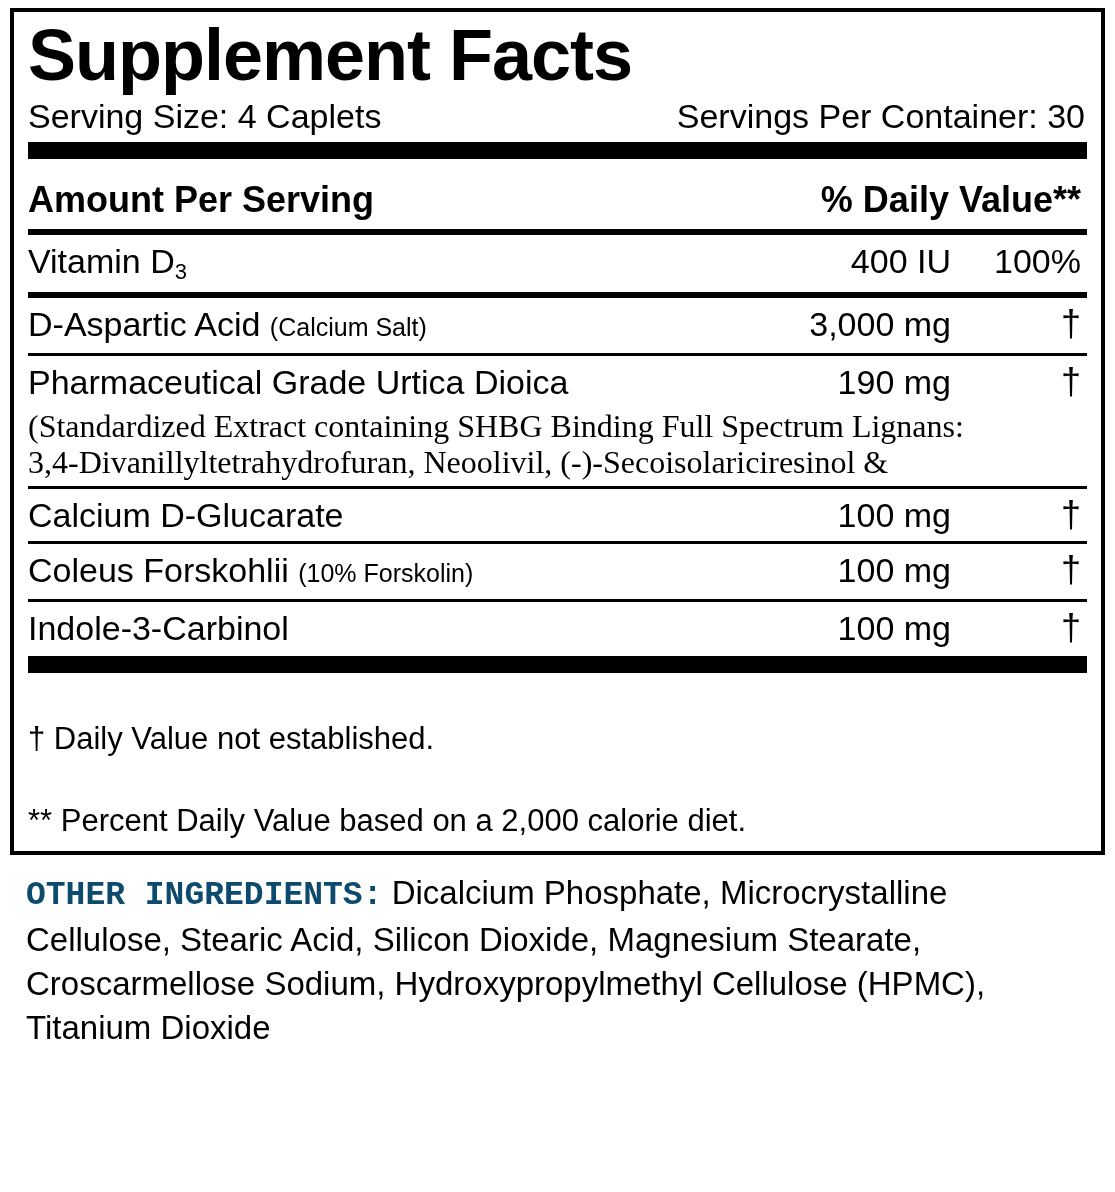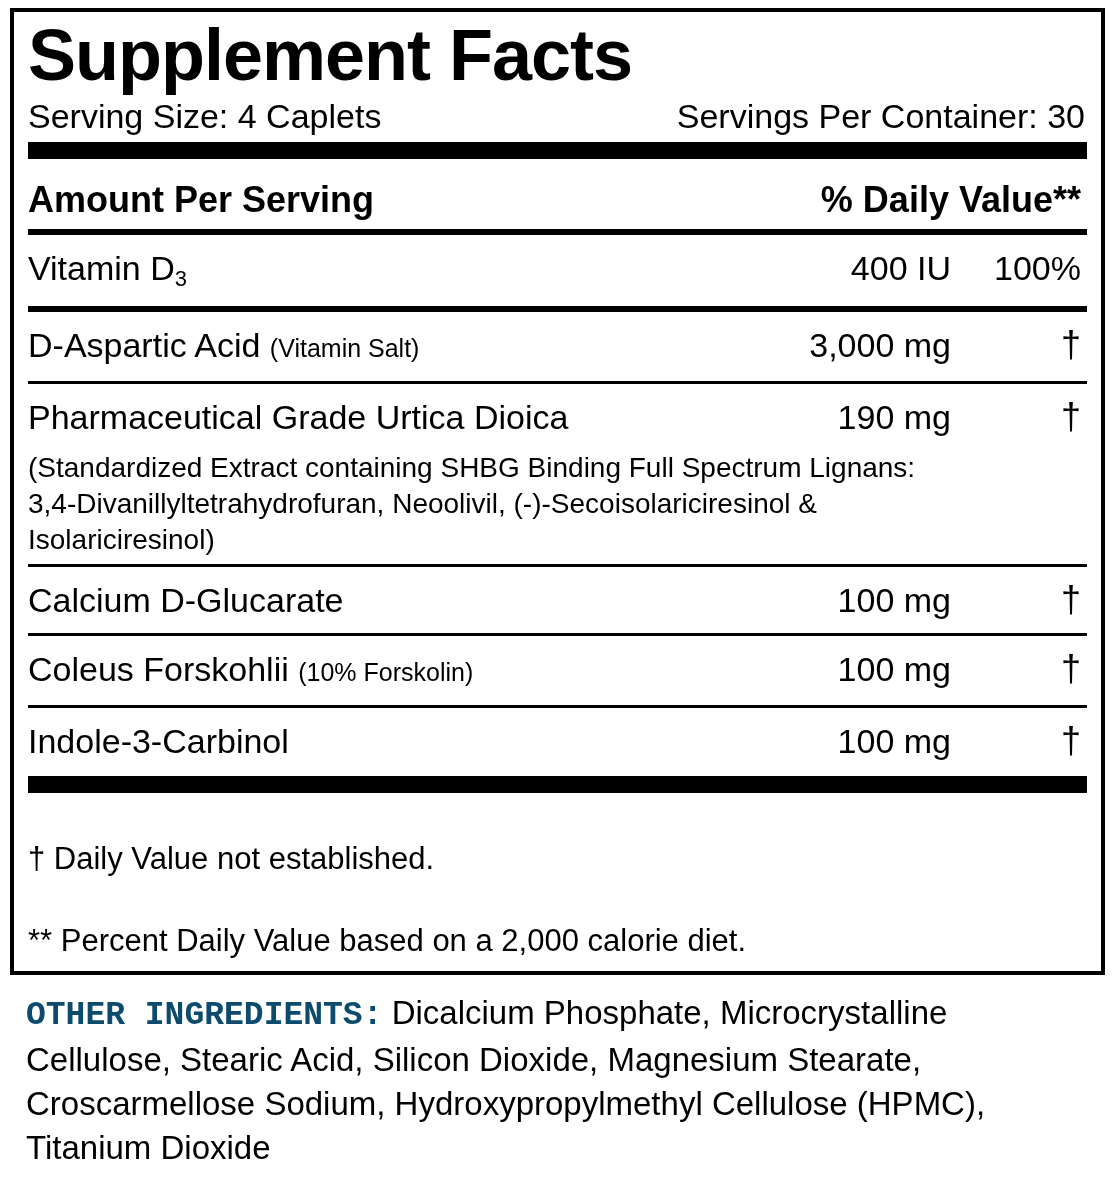--- a/index.html
+++ b/index.html
@@ -61,21 +61,21 @@
   }
   .rule-med {
     height: 6px;
     background: #000;
   }
 
   .row {
     display: flex;
     align-items: baseline;
     font-size: 34px;
-    line-height: 56px;
+    line-height: 42px;
     padding: 5px 0 5px 0;
   }
   .row .name {
     flex: 1 1 auto;
     white-space: nowrap;
   }
   .row .amt {
     flex: 0 0 auto;
     text-align: right;
     padding-right: 10px;
@@ -103,23 +103,24 @@
     font-size: 25px;
   }
   sub.d3 {
     font-size: 22px;
     vertical-align: baseline;
     position: relative;
     top: 6px;
   }
 
   .desc {
-    font-size: 28px;
+    font-size: 32px;
     line-height: 36px;
     padding: 0 0 6px 0;
+    font-family: Liberation Serif, serif;
   }
   .desc div { white-space: nowrap; }
 
   
   .amt-w { width: 300px; }
   .amt-w2 { width: 220px; }
 
   .footnotes {
     font-size: 31px;
     line-height: 44px;
@@ -166,36 +167,35 @@
 
     <div class="row">
       <div class="name"><span>Vitamin D</span><sub class="d3">3</sub></div>
       <div class="amt amt-w">400 IU</div>
       <div class="dv">100%</div>
     </div>
 
     <div class="rule-med"></div>
 
     <div class="row">
-      <div class="name"><span>D-Aspartic Acid</span> <span class="sub">(Vitamin Salt)</span></div>
+      <div class="name"><span>D-Aspartic Acid</span> <span class="sub">(Calcium Salt)</span></div>
       <div class="amt amt-w2">3,000 mg</div>
       <div class="dv dagger">†</div>
     </div>
 
     <div class="rule-thin"></div>
 
     <div class="row">
       <div class="name">Pharmaceutical Grade Urtica Dioica</div>
       <div class="amt" style="width:200px">190 mg</div>
       <div class="dv dagger">†</div>
     </div>
     <div class="desc">
       <div>(Standardized Extract containing SHBG Binding Full Spectrum Lignans:</div>
       <div>3,4-Divanillyltetrahydrofuran, Neoolivil, (-)-Secoisolariciresinol &amp;</div>
-      <div>Isolariciresinol)</div>
     </div>
 
     <div class="rule-thin"></div>
 
     <div class="row">
       <div class="name">Calcium D-Glucarate</div>
       <div class="amt amt-w2">100 mg</div>
       <div class="dv dagger">†</div>
     </div>
 

